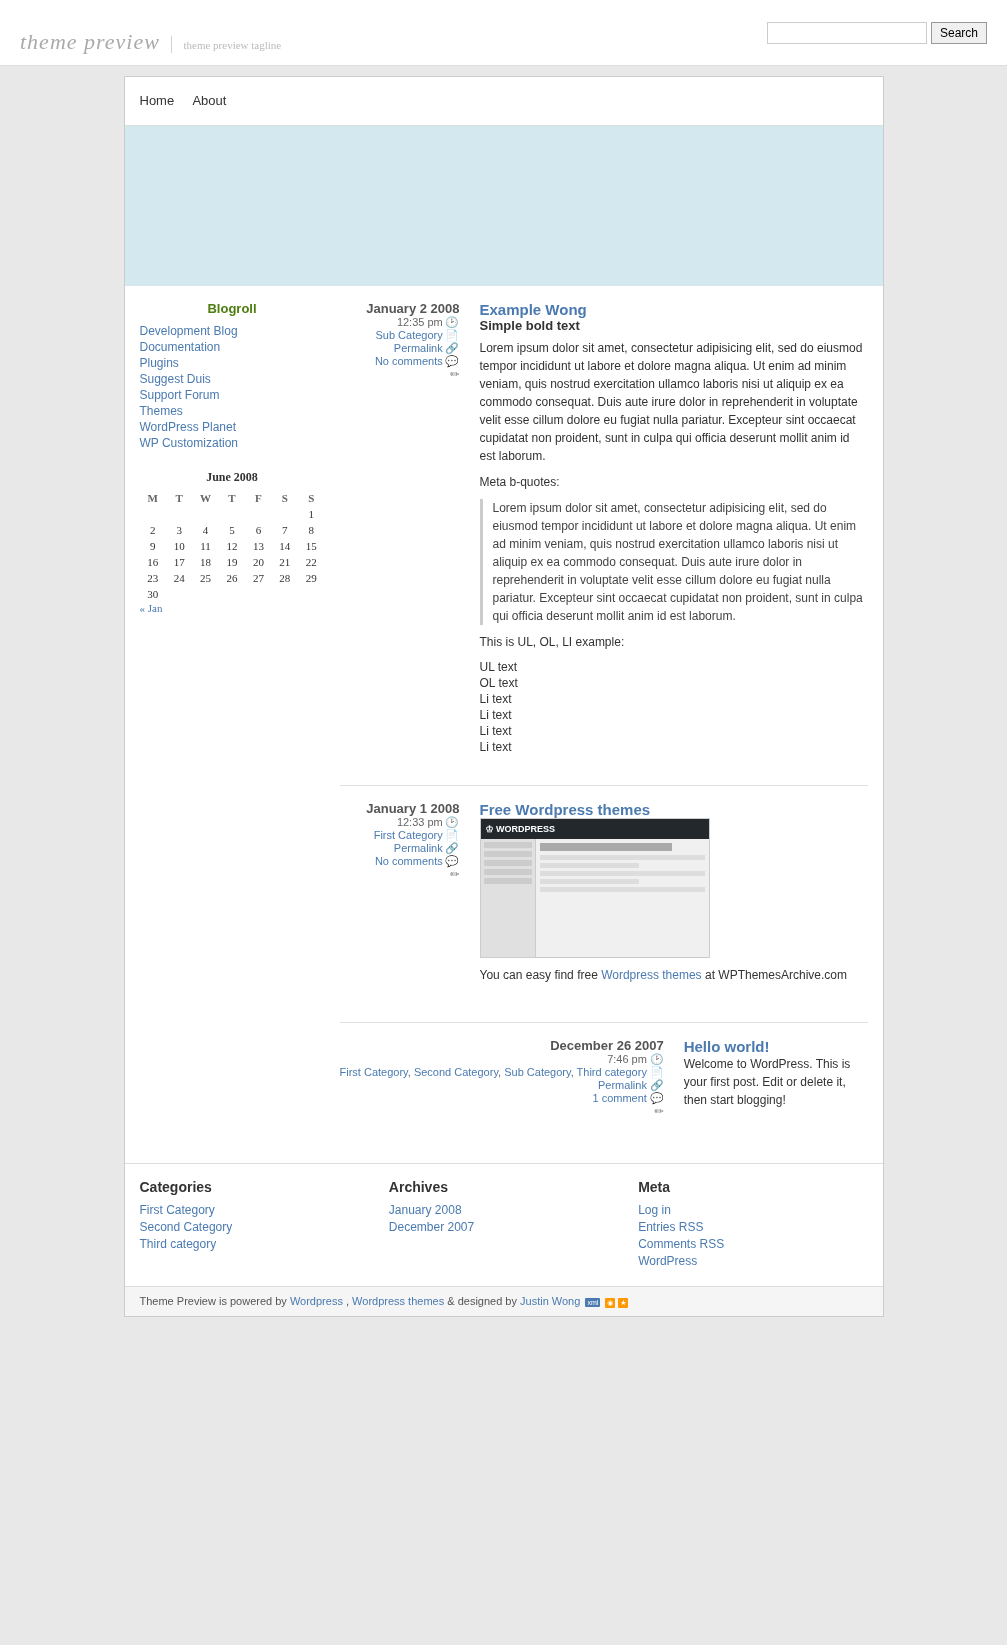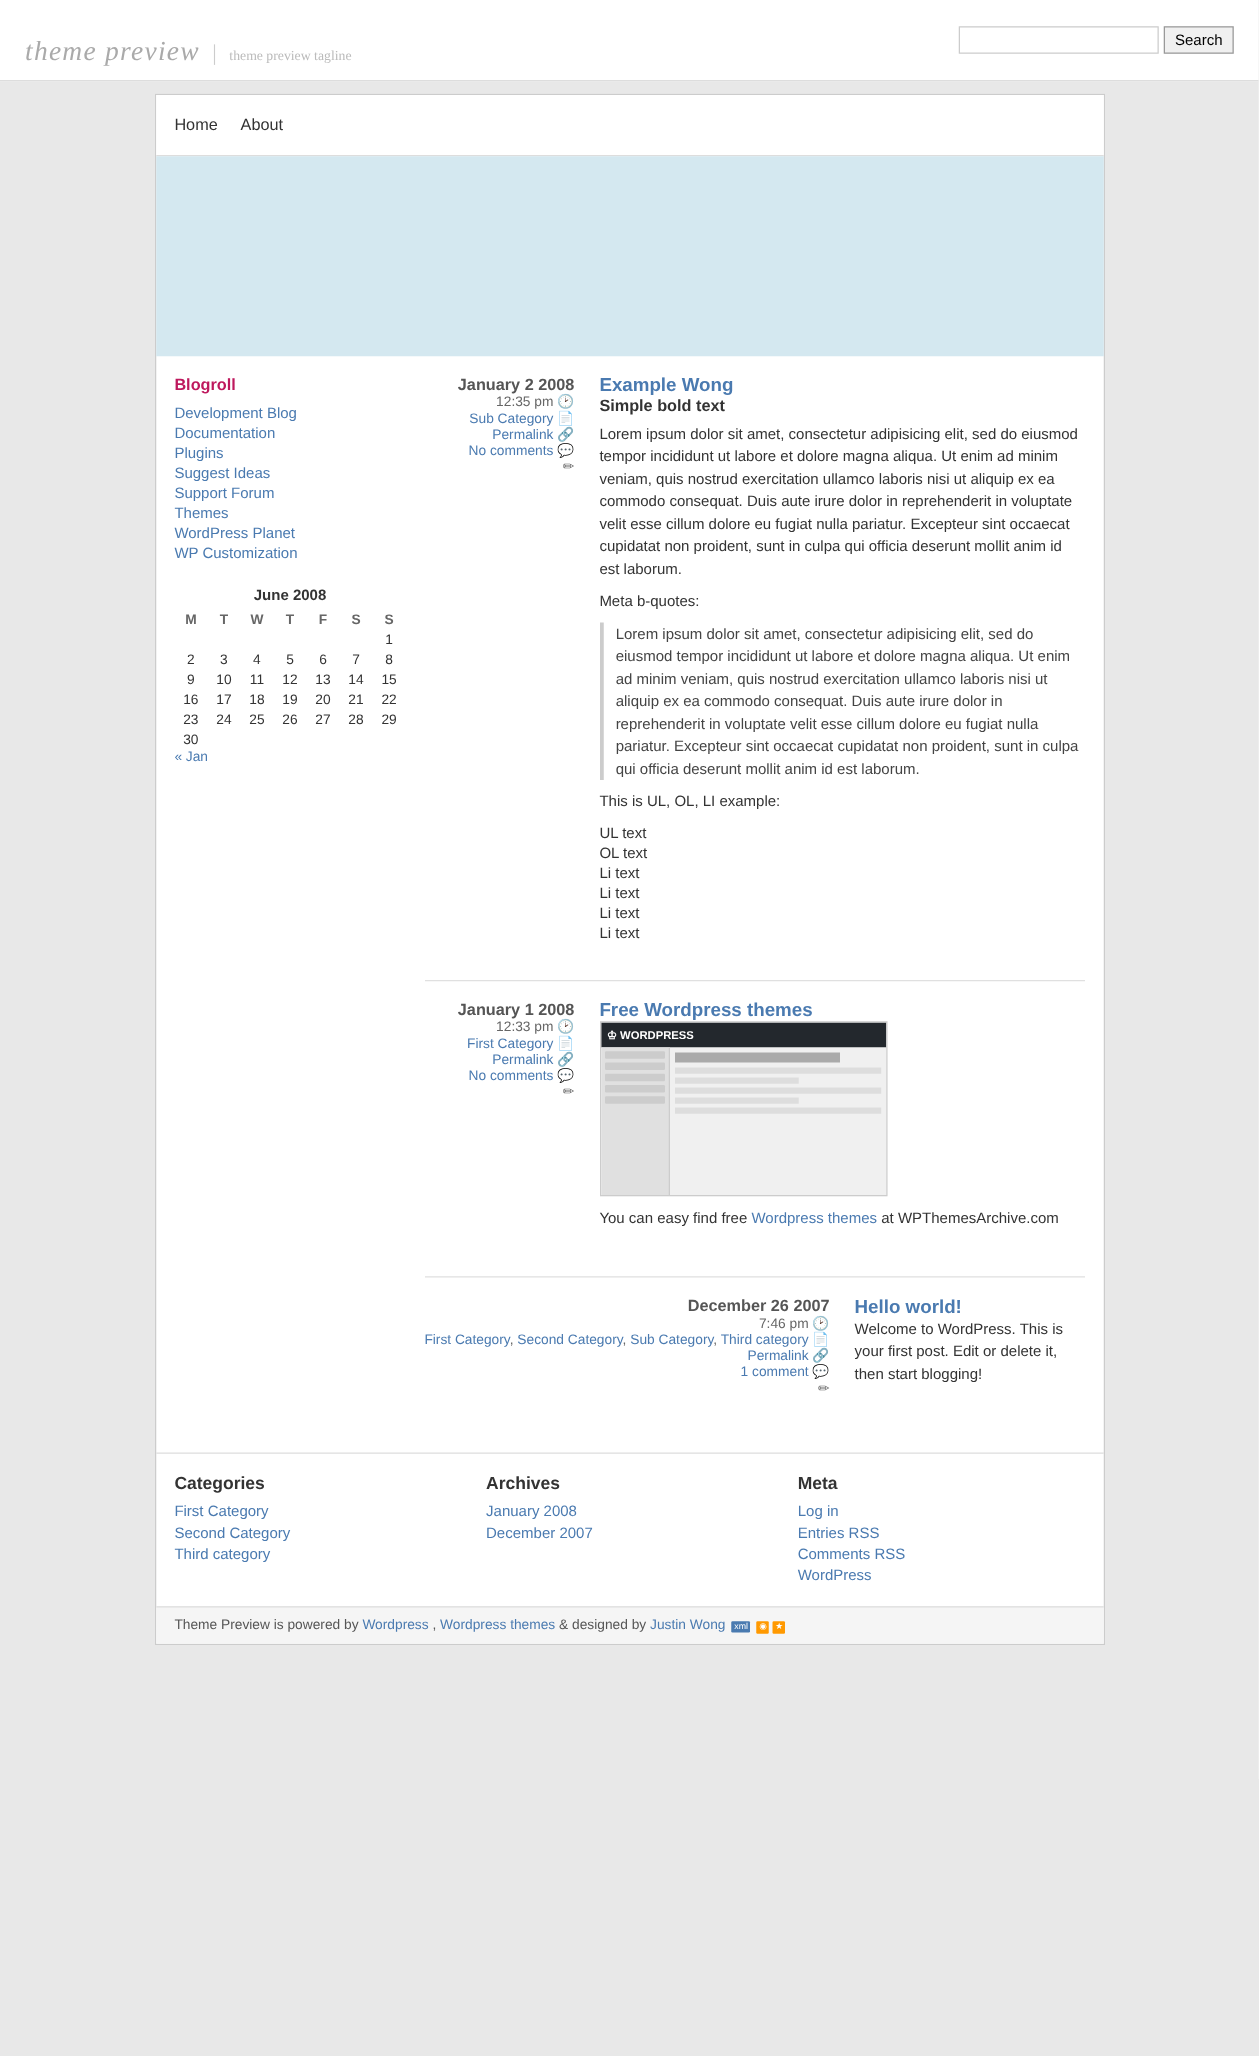--- a/index.html
+++ b/index.html
@@ -23,26 +23,26 @@
     #nav a { color: #333; text-decoration: none; font-size: 13px; margin-right: 15px; font-family: Arial, sans-serif; }
 
     
     #banner { background: #d4e8f0; height: 160px; margin: 0; }
 
     
     #content-wrapper { display: flex; padding: 15px; gap: 15px; }
 
     
     #sidebar { width: 185px; flex-shrink: 0; font-family: Arial, sans-serif; font-size: 12px; }
-    .sidebar-section-title { font-weight: bold; font-size: 13px; margin-bottom: 8px; color: #be185d; }
+    .sidebar-section-title { font-weight: bold; font-size: 13px; margin-bottom: 8px; color: #4d7c0f; text-align: center; }
     .sidebar-links { margin-bottom: 20px; }
     .sidebar-links a { display: block; color: #4a7ab0; text-decoration: none; margin-bottom: 2px; font-size: 12px; }
     
     
-    #calendar { margin-bottom: 26px; }
+    #calendar { margin-bottom: 26px; font-family: Liberation Serif, serif; }
     .cal-title { text-align: center; font-weight: bold; font-size: 12px; margin-bottom: 5px; }
     .cal-table { width: 100%; border-collapse: collapse; font-size: 11px; }
     .cal-table th { text-align: center; padding: 2px; color: #666; }
     .cal-table td { text-align: center; padding: 2px; color: #333; }
     .cal-nav { font-size: 11px; color: #4a7ab0; }
     .cal-nav a { color: #4a7ab0; text-decoration: none; }
 
     
     #main-content { flex: 1; font-family: Arial, sans-serif; }
 
@@ -113,21 +113,21 @@
   <div id="banner"></div>
 
   <div id="content-wrapper">
 
     <div id="sidebar">
       <div class="sidebar-section-title">Blogroll</div>
       <div class="sidebar-links">
         <a href="#">Development Blog</a>
         <a href="#">Documentation</a>
         <a href="#">Plugins</a>
-        <a href="#">Suggest Ideas</a>
+        <a href="#">Suggest Duis</a>
         <a href="#">Support Forum</a>
         <a href="#">Themes</a>
         <a href="#">WordPress Planet</a>
         <a href="#">WP Customization</a>
       </div>
 
       <div id="calendar">
         <div class="cal-title">June 2008</div>
         <table class="cal-table">
           <thead>

